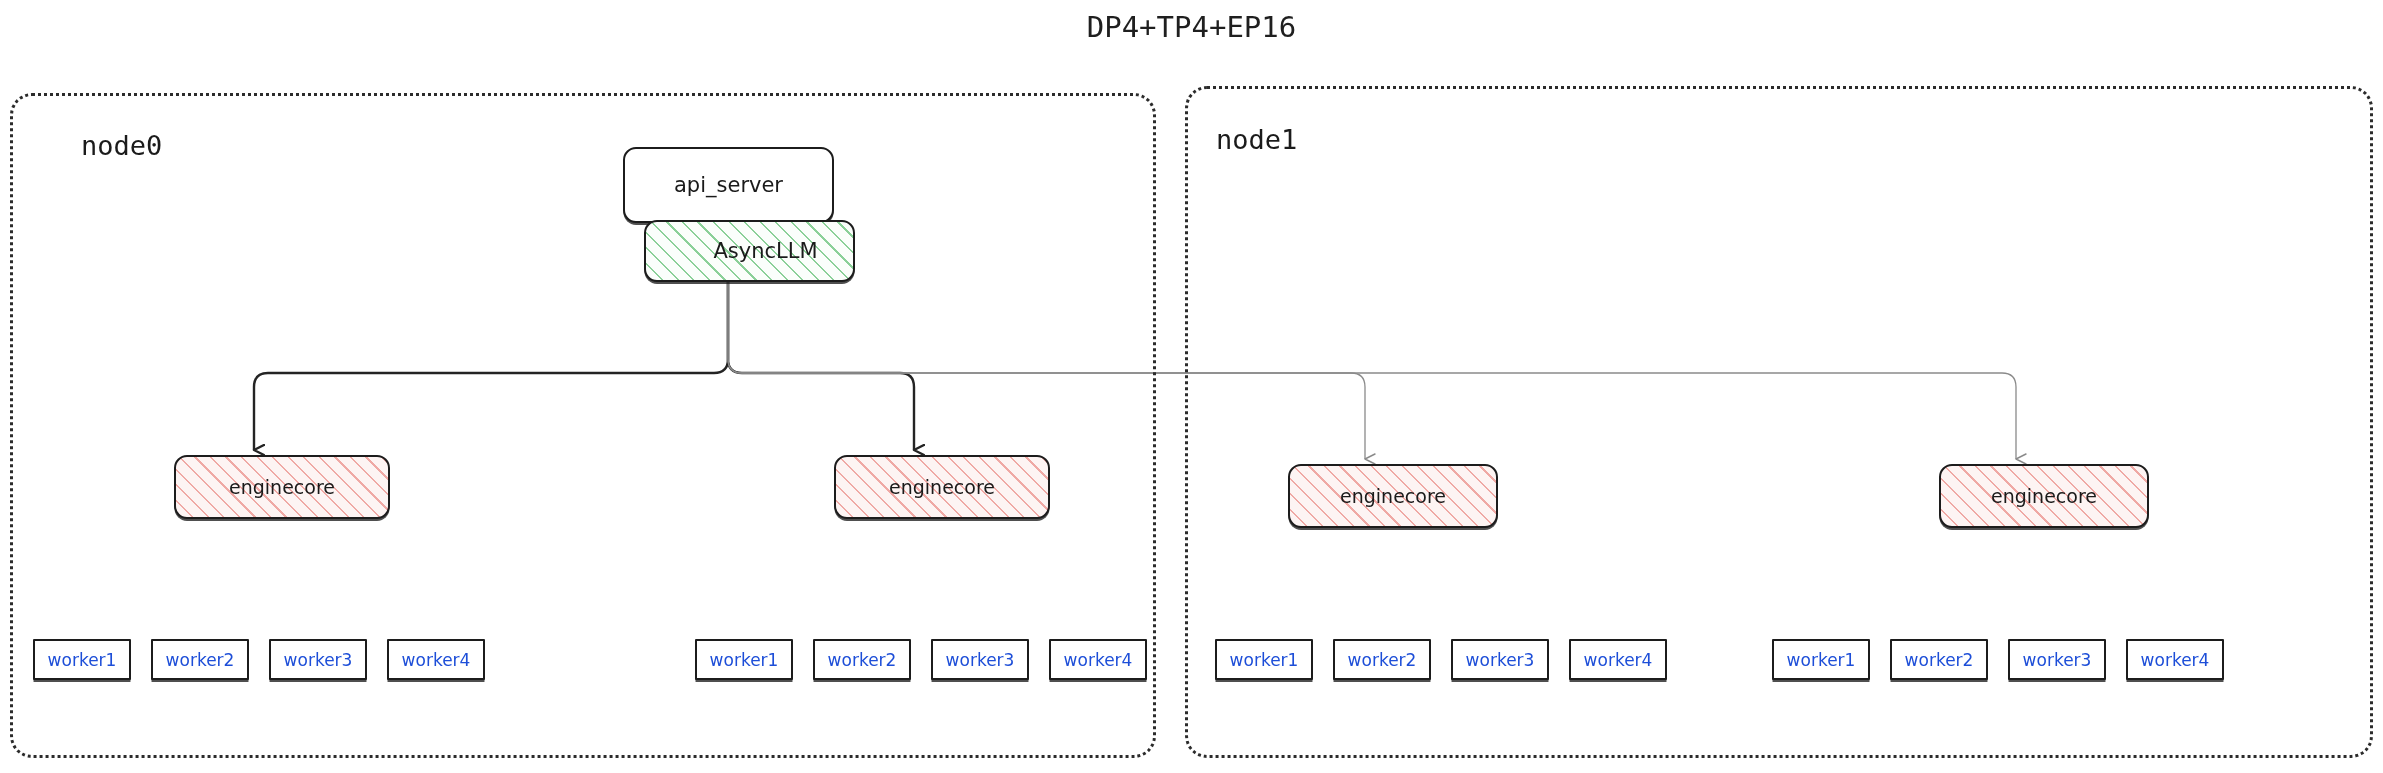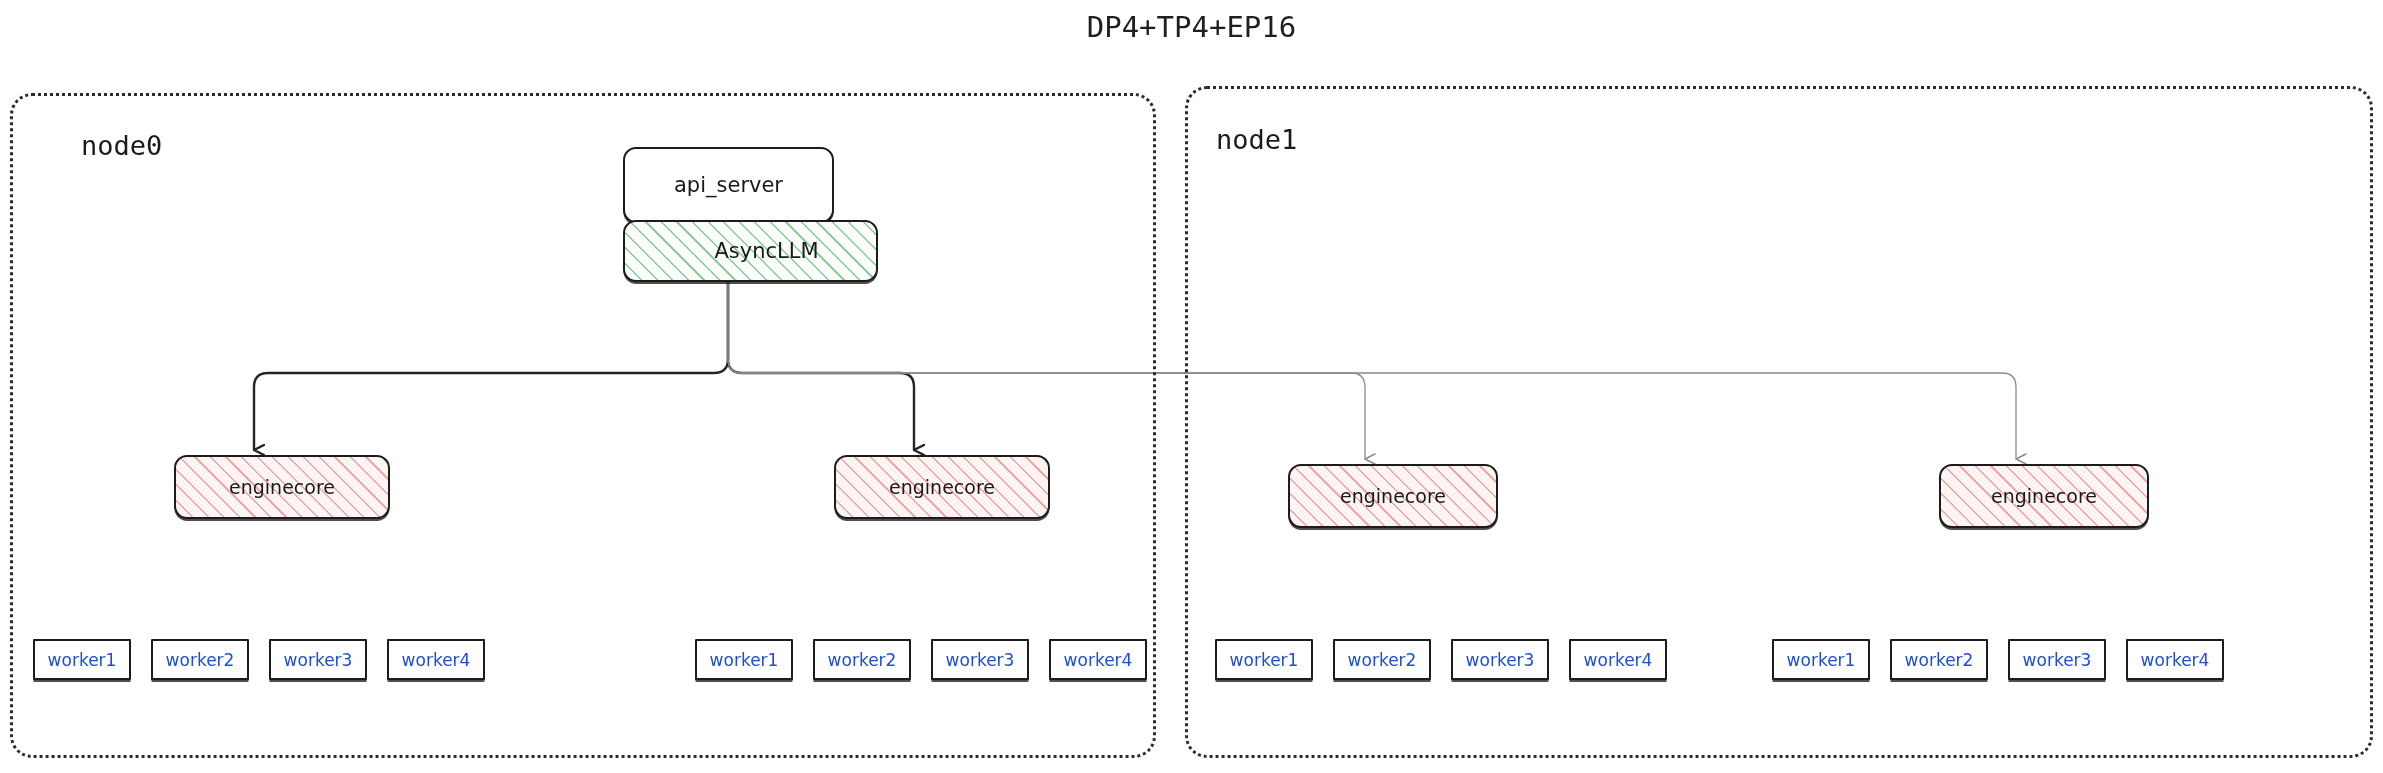--- a/index.html
+++ b/index.html
@@ -121,21 +121,21 @@
       <path d="M 728 282 L 728 359 Q 728 373 742 373 L 1351 373 Q 1365 373 1365 387 L 1365 459" fill="none" stroke="#8a8a8a" stroke-width="1.3" stroke-linecap="butt" marker-end="url(#arrow-remote)"></path>
       <path d="M 728 282 L 728 359 Q 728 373 742 373 L 2002 373 Q 2016 373 2016 387 L 2016 459" fill="none" stroke="#8a8a8a" stroke-width="1.3" stroke-linecap="butt" marker-end="url(#arrow-remote)"></path>
     </svg>
 
   <div id="nodes-layer">
       <div class="node-box" style="left: 10px; top: 93px; width: 1146px; height: 665px;"></div>
       <div class="node-label" style="left: 45px; top: 130px; margin-left: 36px;">node0</div>
       <div class="rbox plain box-api" style="left: 623px; top: 147px; width: 211px; height: 76px;">
         <span class="lbl">api_server</span>
       </div>
-      <div class="rbox green box-async" style="left: 623px; top: 220px; width: 255px; height: 62px; padding-left: 32px;">
+      <div class="rbox green box-async" style="left: 644px; top: 220px; width: 211px; height: 62px; padding-left: 32px;">
         <span class="lbl">AsyncLLM</span>
       </div>
       <div class="rbox pink box-core" style="left: 146px; top: 455px; width: 216px; height: 64px;">
         <span class="lbl">enginecore</span>
       </div>
       <div class="worker" style="left: 33px; top: 639px; width: 98px; height: 41px;">
         <span>worker1</span>
       </div>
       <div class="worker" style="left: 151px; top: 639px; width: 98px; height: 41px;">
         <span>worker2</span>

